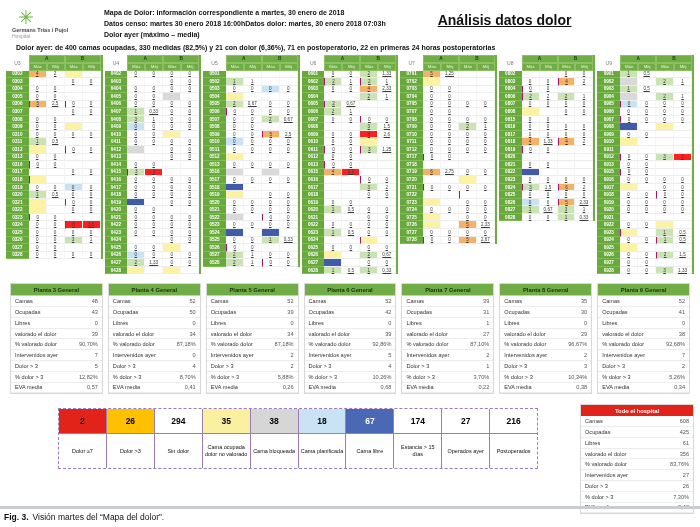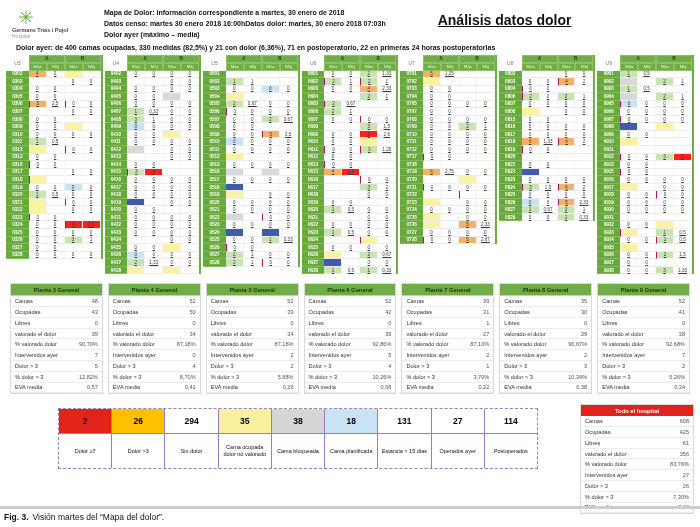--- a/index.html
+++ b/index.html
@@ -2741,29 +2741,33 @@
       </div>
       <div class="lcol">
         <div class="lval" style="background:#D6D6D6;color:#000000">38</div>
         <div class="llab">Cama bloqueada</div>
       </div>
       <div class="lcol">
         <div class="lval" style="background:#C9E2F4;color:#000000">18</div>
         <div class="llab">Cama planificada</div>
       </div>
       <div class="lcol">
-        <div class="lval" style="background:#FFFFFF;color:#000000">131</div>
+        <div class="lval" style="background:#4A68B4;color:#FFFFFF">67</div>
+        <div class="llab">Cama libre</div>
+      </div>
+      <div class="lcol">
+        <div class="lval" style="background:#FFFFFF;color:#000000">174</div>
         <div class="llab">Estancia &gt; 15 días</div>
       </div>
       <div class="lcol">
         <div class="lval" style="background:#FFFFFF;color:#000000">27</div>
         <div class="llab">Operados ayer</div>
       </div>
       <div class="lcol">
-        <div class="lval" style="background:#FFFFFF;color:#000000">114</div>
+        <div class="lval" style="background:#FFFFFF;color:#000000">216</div>
         <div class="llab">Postoperados</div>
       </div>
     </div>
   <div class="hospital">
     <div class="hhead">Todo el hospital</div>
     <div id="hosp-rows">
         <div class="prow">
           <span class="pl">Camas</span>
           <span class="pv">608</span>
         </div>

